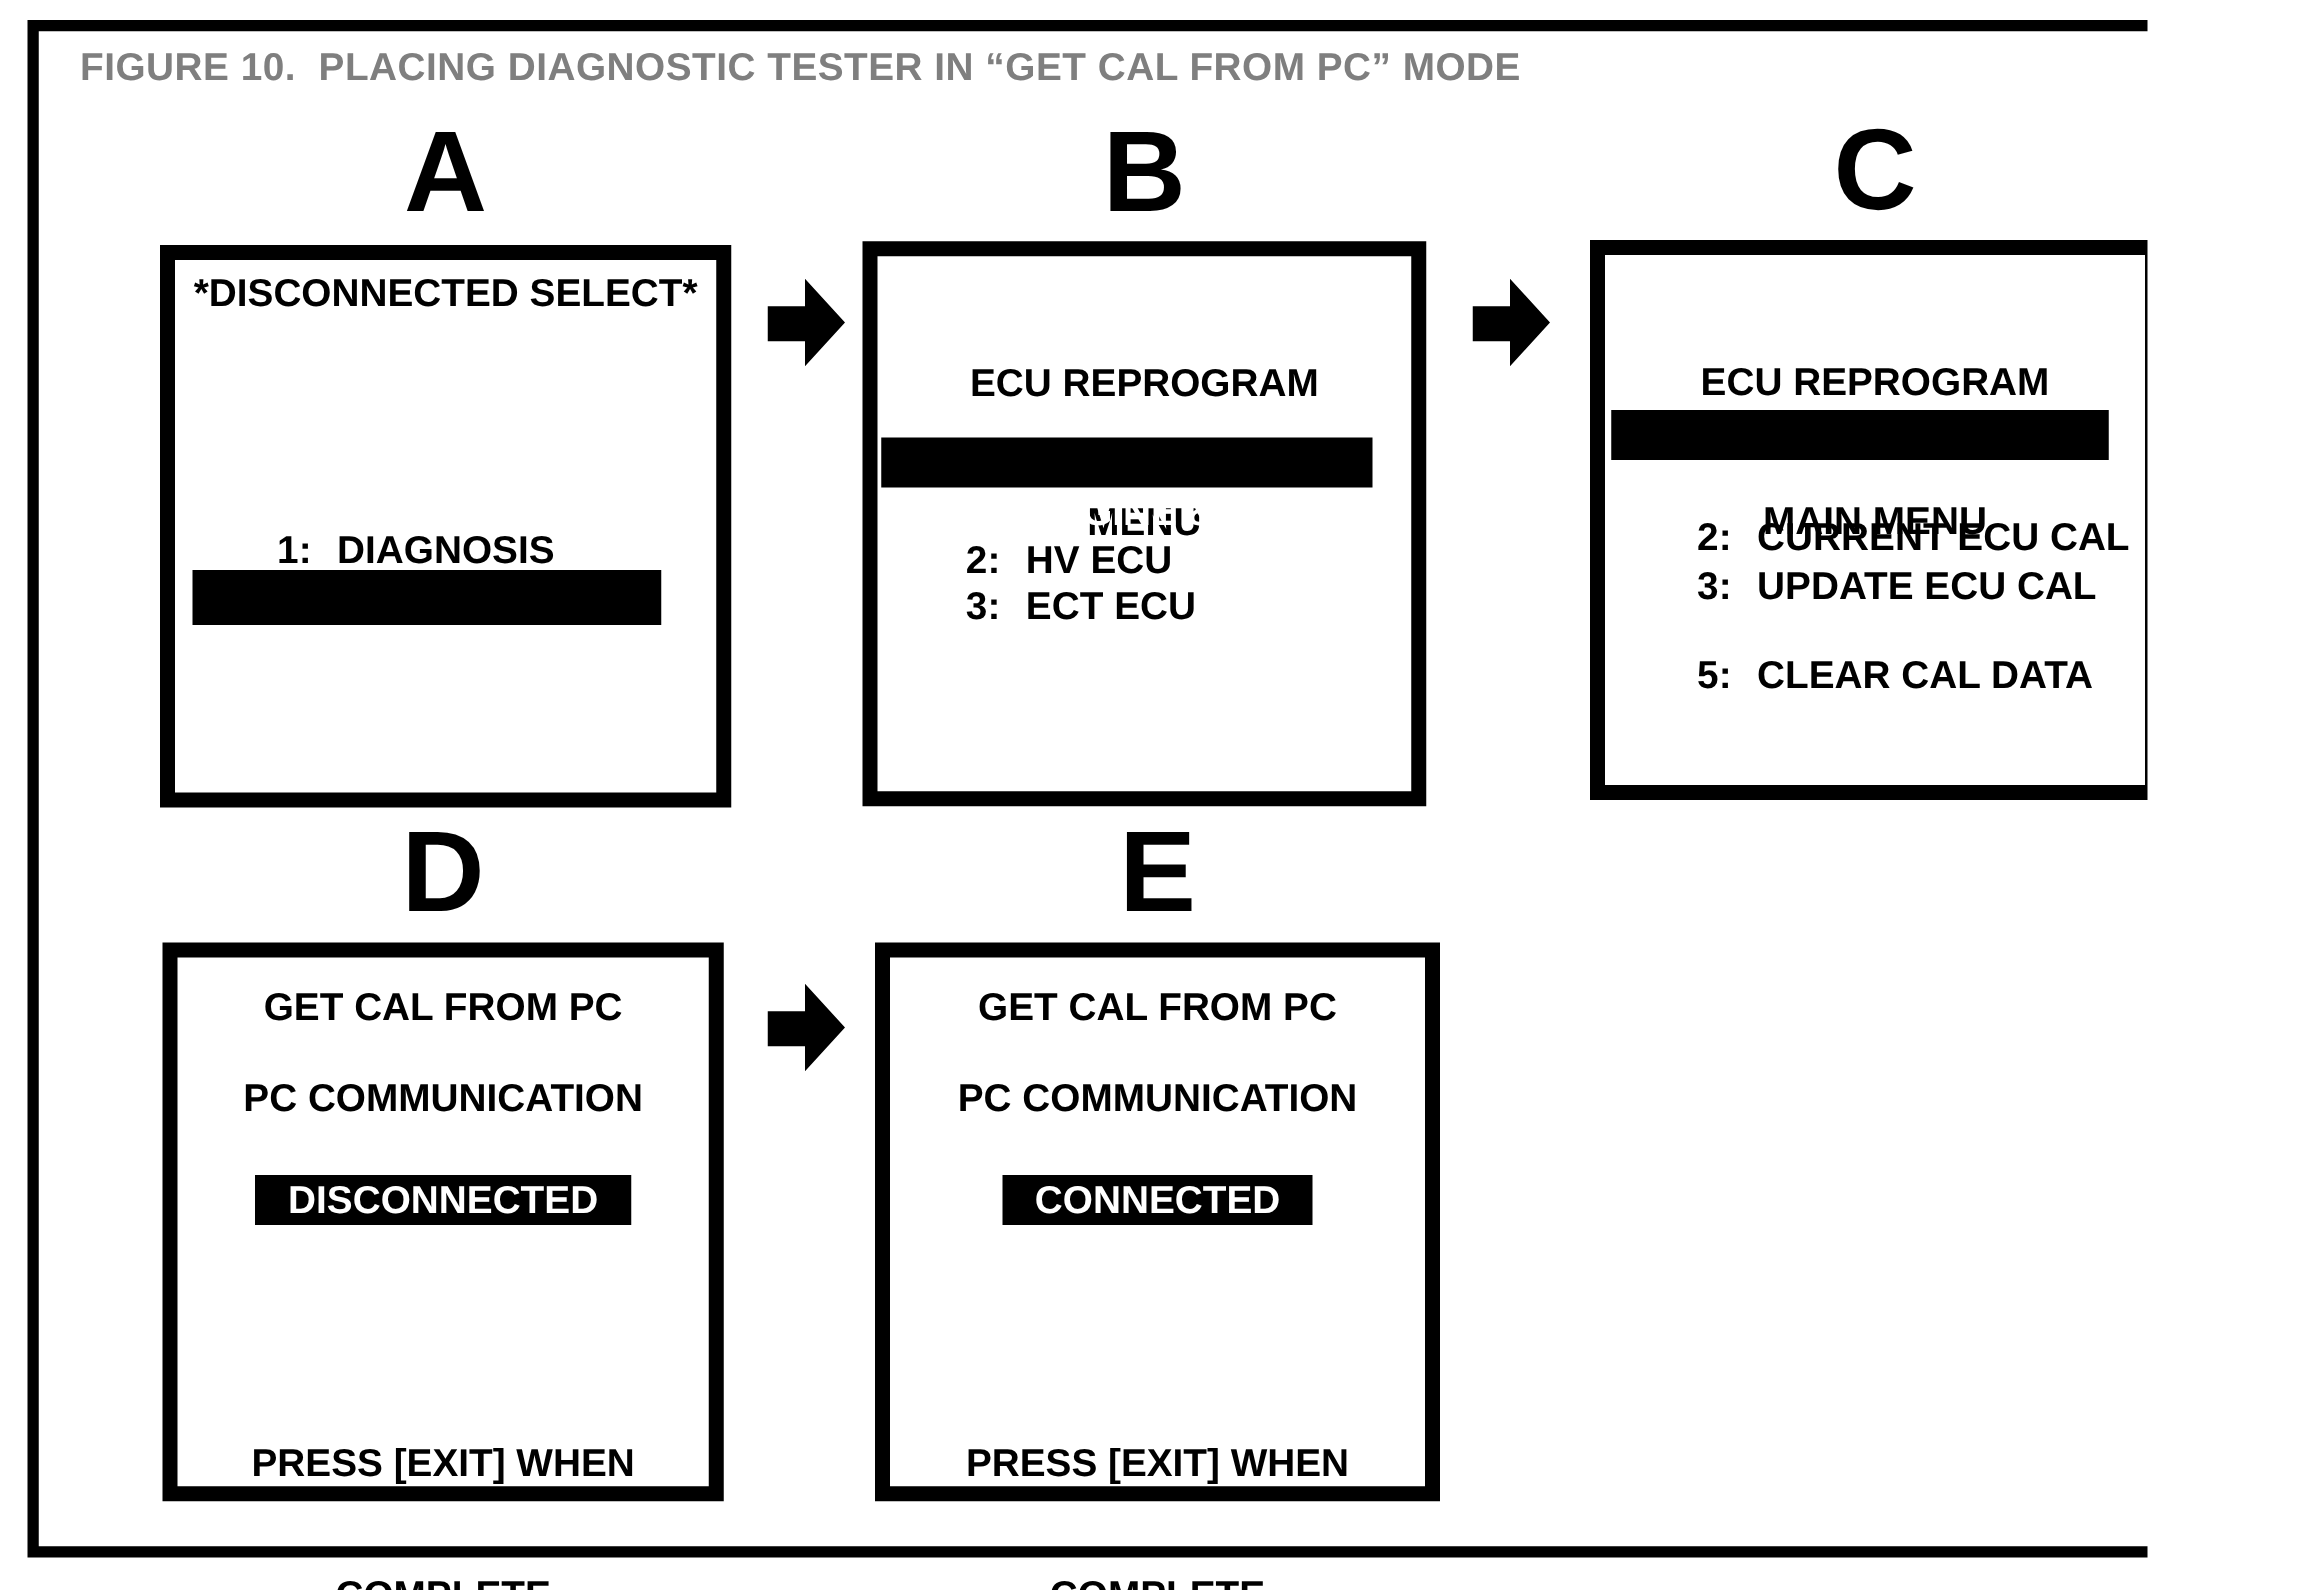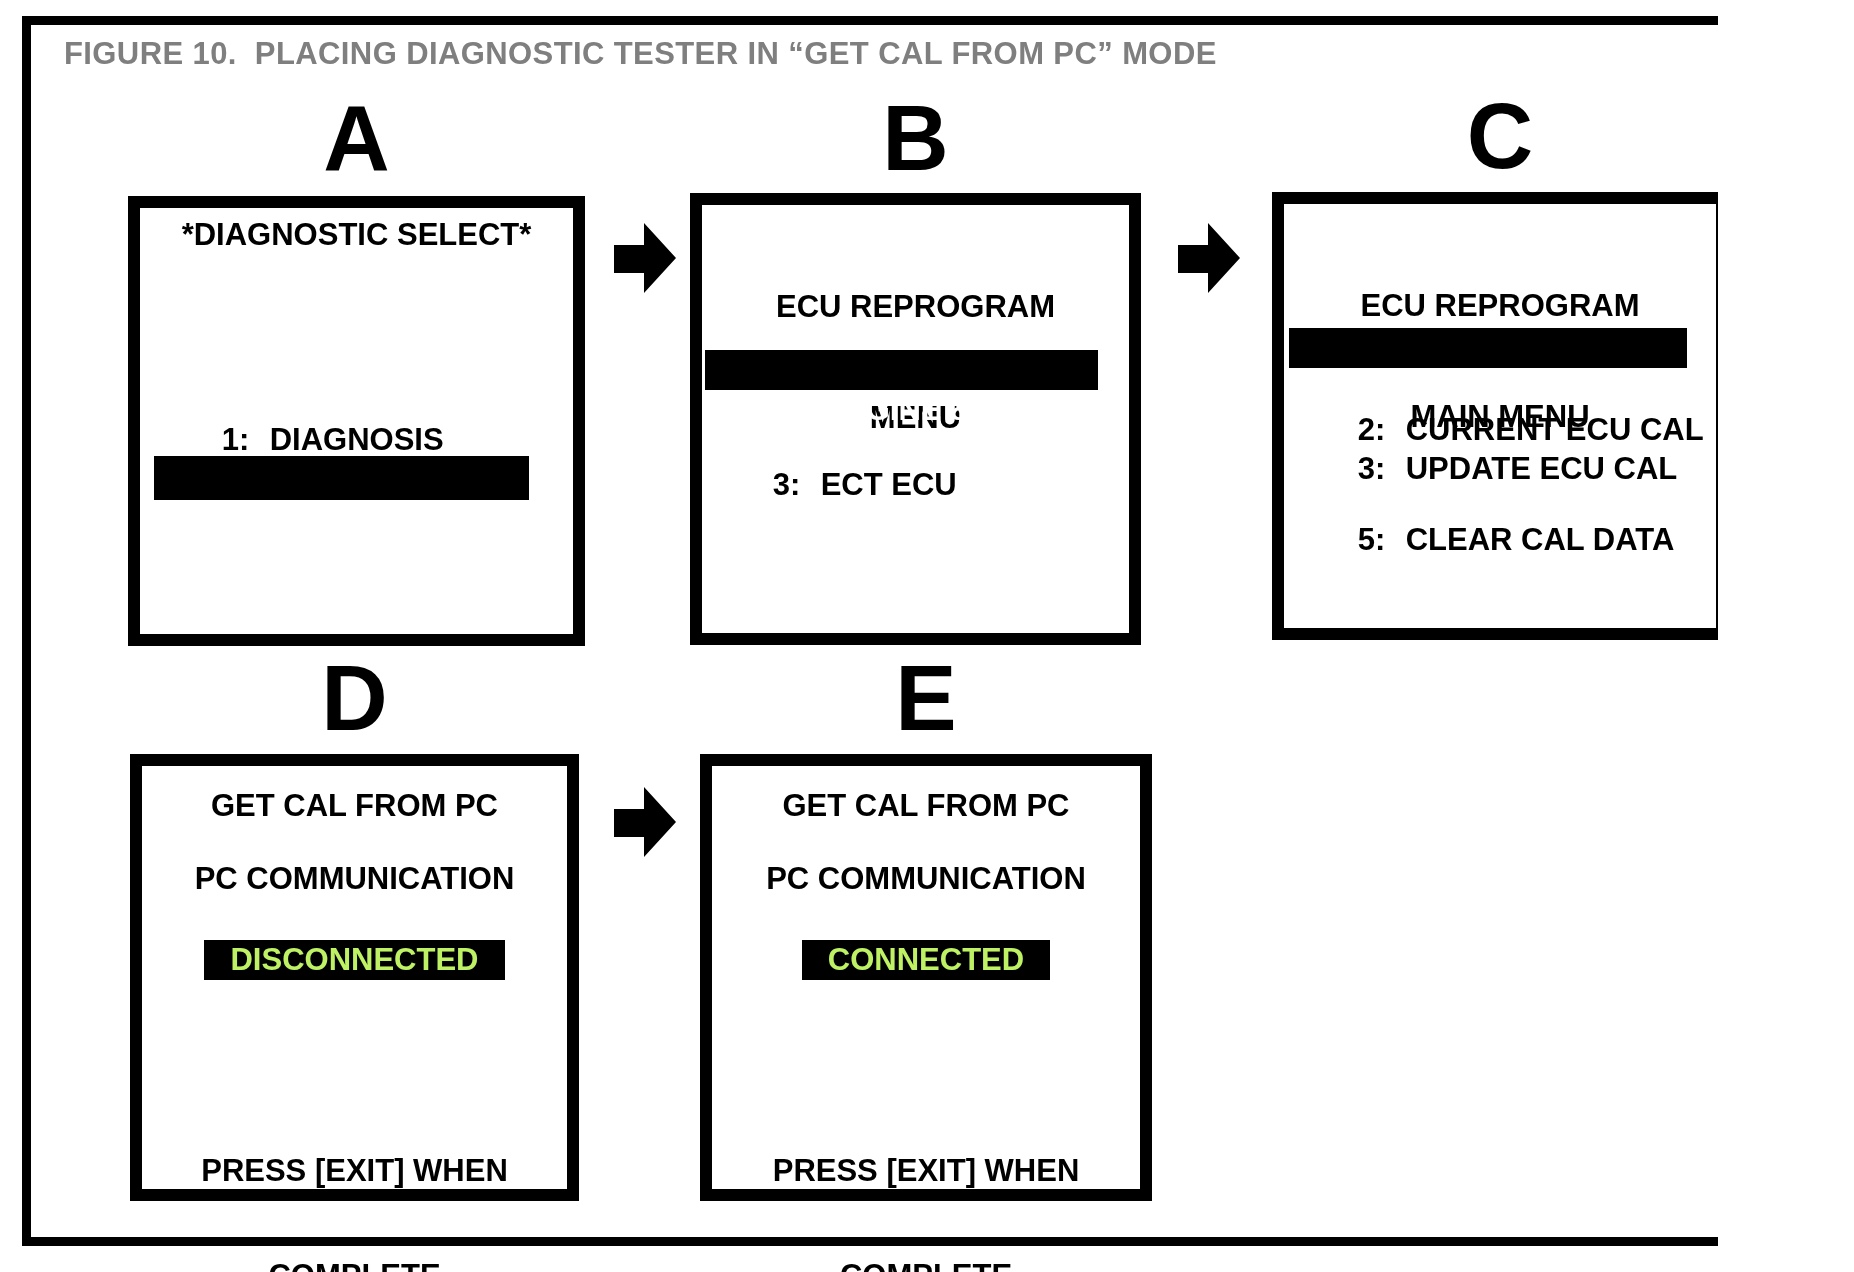--- a/index.html
+++ b/index.html
@@ -29,21 +29,21 @@
   }
   .mnum{display:inline-block;min-width:28px;margin-right:20px;}
   .hl{
     background:#000;color:#fff;box-sizing:border-box;padding-left:18px;
   }
   .cline{
     position:absolute;left:0;right:0;text-align:center;font-size:31px;line-height:35px;white-space:pre;
   }
   .barwrap{position:absolute;left:0;right:0;text-align:center;}
   .statbar{
-    display:inline-block;background:#000;color:#bef264;font-size:31px;
+    display:inline-block;background:#000;color:#ffffff;font-size:31px;
     height:40px;line-height:40px;padding:0 26px;
   }
   .arrow{position:absolute;width:64px;height:78px;}
 </style>
 </head>
 <body>
 
 <div id="stage">
 
   <div class="frame"></div>
@@ -63,39 +63,42 @@
     <polygon points="0,26 30,26 30,4 62,39 30,74 30,54 0,54" fill="#000"></polygon>
   </svg>
   <svg class="arrow" style="left:1746px;top:221px;" viewBox="0 0 64 78">
     <polygon points="0,26 30,26 30,4 62,39 30,74 30,54 0,54" fill="#000"></polygon>
   </svg>
   <svg class="arrow" style="left:614px;top:783px;" viewBox="0 0 64 78">
     <polygon points="0,26 30,26 30,4 62,39 30,74 30,54 0,54" fill="#000"></polygon>
   </svg>
 
   <div class="screen" style="left:128px;top:196px;width:457px;height:450px;">
-    <div class="s-title" style="top:8px;">*DIAGNOSTIC SELECT*</div>
+    <div class="s-title" style="top:8px;">*DISCONNECTED SELECT*</div>
     <div class="mline" style="left:30px;top:176px;">
       <span class="mnum">1:</span><span>DIAGNOSIS</span>
     </div>
     <div class="mline" style="left:30px;top:212px;">
       <span class="mnum">2:</span><span>CUSTOMIZE</span>
     </div>
     <div class="mline hl" style="left:14px;top:248px;width:375px;height:44px;line-height:44px;">
       <span class="mnum">3:</span><span>ECU REPROGRAM</span>
     </div>
   </div>
 
   <div class="screen" style="left:690px;top:193px;width:451px;height:452px;">
     <div class="s-title" style="top:9px;">
       <div>ECU REPROGRAM</div>
       <div>MENU</div>
     </div>
     <div class="mline hl" style="left:3px;top:145px;width:393px;height:40px;line-height:40px;">
       <span class="mnum">1:</span><span>ENGINE &amp; ECT ECU</span>
+    </div>
+    <div class="mline" style="left:19px;top:187px;">
+      <span class="mnum">2:</span><span>HV ECU</span>
     </div>
     <div class="mline" style="left:19px;top:224px;">
       <span class="mnum">3:</span><span>ECT ECU</span>
     </div>
   </div>
 
   <div class="screen" style="left:1272px;top:192px;width:456px;height:448px;">
     <div class="s-title" style="top:9px;">
       <div>ECU REPROGRAM</div>
       <div>MAIN MENU</div>

